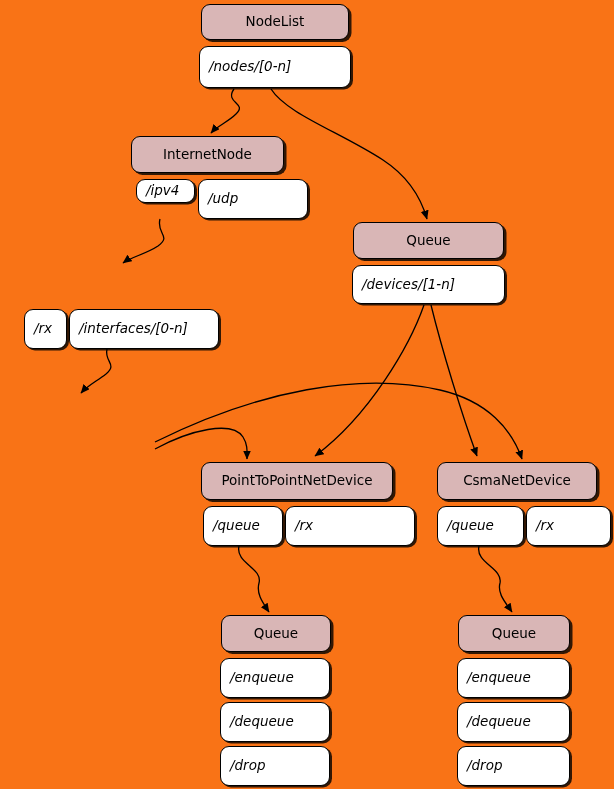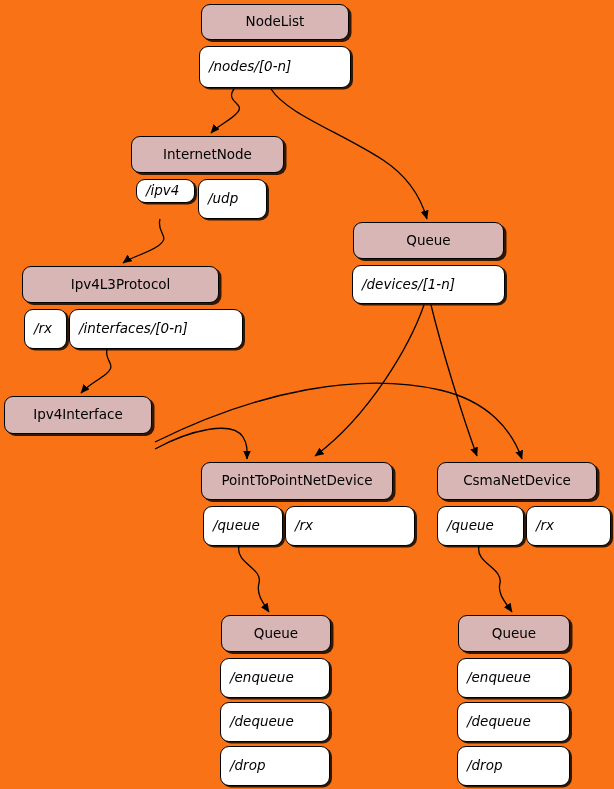--- a/index.html
+++ b/index.html
@@ -70,30 +70,28 @@
     <path class="edge" d="M431,305 C442,350 462,415 477,456" marker-end="url(#ah)"></path>
     <path class="edge" d="M239,546 C235,563 263,568 259,583 C256,594 263,603 269,612" marker-end="url(#ah)"></path>
     <path class="edge" d="M479,546 C475,563 503,568 500,583 C497,594 506,603 512,612" marker-end="url(#ah)"></path>
   </svg>
 
   <div class="box header" style="left:201px;top:4px;width:148px;height:36px">NodeList</div>
   <div class="box slot" style="left:199px;top:46px;width:152px;height:42px">/nodes/[0-n]</div>
 
   <div class="box header" style="left:131px;top:136px;width:153px;height:37px">InternetNode</div>
   <div class="box slot" style="left:136px;top:179px;width:59px;height:24px">/ipv4</div>
-  <div class="box slot" style="left:198px;top:179px;width:69px;height:40px">/udp</div>
+  <div class="box slot" style="left:198px;top:179px;width:110px;height:40px">/udp</div>
 
   <div class="box header" style="left:353px;top:222px;width:151px;height:37px">Queue</div>
   <div class="box slot" style="left:352px;top:265px;width:153px;height:39px">/devices/[1-n]</div>
 
-  <div class="box header" style="left:22px;top:266px;width:197px;height:37px">Ipv4L3Protocol</div>
   <div class="box slot" style="left:24px;top:309px;width:43px;height:40px">/rx</div>
-  <div class="box slot" style="left:69px;top:309px;width:174px;height:40px">/interfaces/[0-n]</div>
+  <div class="box slot" style="left:69px;top:309px;width:150px;height:40px">/interfaces/[0-n]</div>
 
-  <div class="box header" style="left:4px;top:396px;width:148px;height:38px">Ipv4Interface</div>
 
   <div class="box header" style="left:201px;top:462px;width:192px;height:38px">PointToPointNetDevice</div>
   <div class="box slot" style="left:203px;top:506px;width:80px;height:40px">/queue</div>
   <div class="box slot" style="left:285px;top:506px;width:130px;height:40px">/rx</div>
 
   <div class="box header" style="left:437px;top:462px;width:160px;height:38px">CsmaNetDevice</div>
   <div class="box slot" style="left:437px;top:506px;width:87px;height:40px">/queue</div>
   <div class="box slot" style="left:526px;top:506px;width:85px;height:40px">/rx</div>
 
   <div class="box header" style="left:221px;top:615px;width:110px;height:37px">Queue</div>

